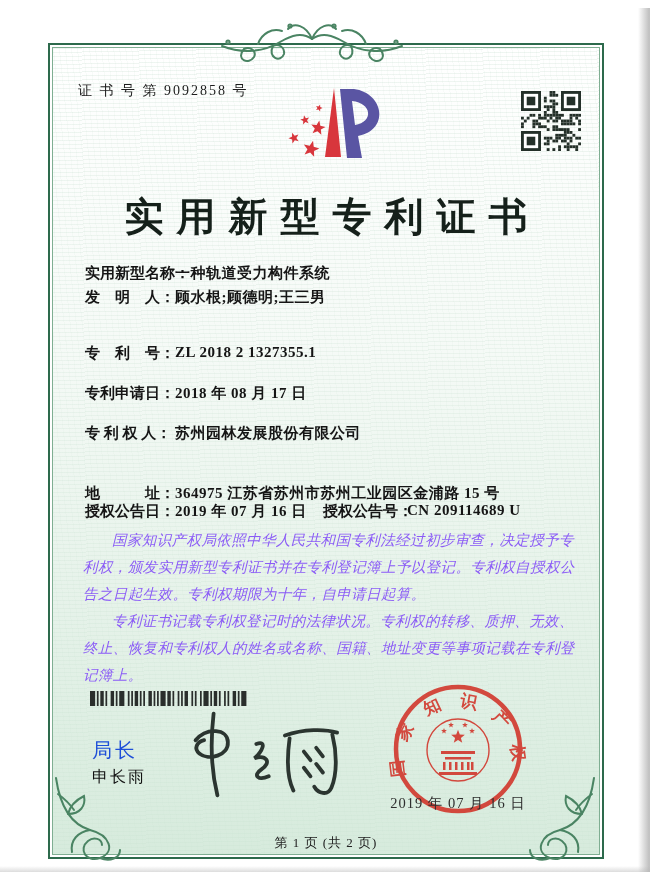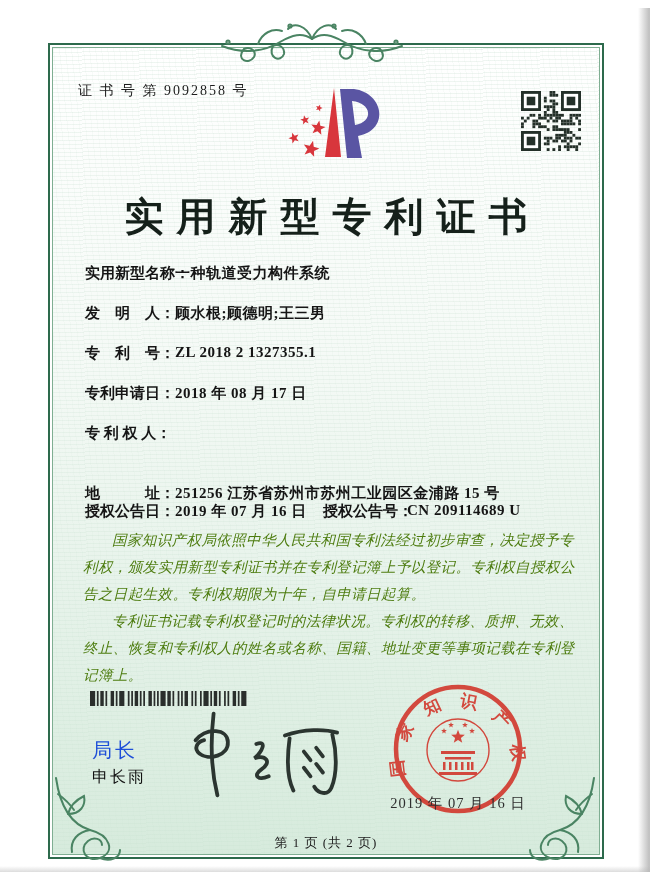--- a/index.html
+++ b/index.html
@@ -37,21 +37,21 @@
   .title { position:absolute; left:48px; top:182px; width:556px; text-align:center;
            font-size:39px; font-weight:700; color:#15201a; letter-spacing:13px; text-indent:13px; }
 
   .frow { position:absolute; left:85px; width:500px; height:20px; font-size:15px; color:#151515;font-weight:bold; }
   .frow .lab { position:absolute; left:0; white-space:pre; }
   .frow .val { position:absolute; left:90px; white-space:pre; letter-spacing:0.5px; }
   .frow .lab2 { position:absolute; left:238px; white-space:pre; }
   .frow .val2 { position:absolute; left:322px; white-space:pre; letter-spacing:0.5px; }
 
   .paras { position:absolute; left:83px; top:519px; width:494px;
-           font-size:14.5px; line-height:27px; color:#4d7c0f; font-style:italic; }
+           font-size:14.5px; line-height:27px; color:#8b5cf6; font-style:italic; }
   .paras p { text-indent:2em; letter-spacing:0.4px; }
 
   .barcode { position:absolute; left:90px; top:683px; }
 
   .signer-title { position:absolute; left:92px; top:729px; font-size:20px; color:#1d4ed8;
                   letter-spacing:3px; font-family:"Liberation Sans","DejaVu Sans",sans-serif; }
   .signer-name  { position:absolute; left:92px; top:759px; font-size:16px; color:#111;
                   letter-spacing:2px; font-family:"Liberation Sans","DejaVu Sans",sans-serif; }
   .signature { position:absolute; left:178px; top:698px; }
   .signature path { fill:none; stroke:#2b3530; stroke-width:4; stroke-linecap:round; }
@@ -244,38 +244,39 @@
       <rect x="3" y="45" width="15" height="15" fill="#fff"></rect>
       <rect x="6" y="48" width="9" height="9" fill="#243029"></rect>
     </svg>
 
   <div class="title">实用新型专利证书</div>
 
   <div class="frow" style="top:256px;">
     <span class="lab">实用新型名称：</span>
     <span class="val">一种轨道受力构件系统</span>
   </div>
-  <div class="frow" style="top:296px;">
+  <div class="frow" style="top:280px;">
     <span class="lab">发　明　人：</span>
     <span class="val">顾水根;顾德明;王三男</span>
   </div>
   <div class="frow" style="top:336px;">
     <span class="lab">专　利　号：</span>
     <span class="val">ZL 2018 2 1327355.1</span>
   </div>
   <div class="frow" style="top:376px;">
     <span class="lab">专利申请日：</span>
     <span class="val">2018 年 08 月 17 日</span>
   </div>
   <div class="frow" style="top:416px;text-align:center;">
     <span class="lab">专 利 权 人：</span>
+    <span class="val">苏州园林发展股份有限公司</span>
   </div>
   <div class="frow" style="top:476px;">
     <span class="lab">地　　　址：</span>
-    <span class="val">251256 江苏省苏州市苏州工业园区金浦路 15 号</span>
+    <span class="val">364975 江苏省苏州市苏州工业园区金浦路 15 号</span>
   </div>
 
   <div class="frow" style="top:494px;">
     <span class="lab">授权公告日：</span>
     <span class="val">2019 年 07 月 16 日</span>
     <span class="lab2">授权公告号：</span>
     <span class="val2">CN 209114689 U</span>
   </div>
 
   <div class="paras">

